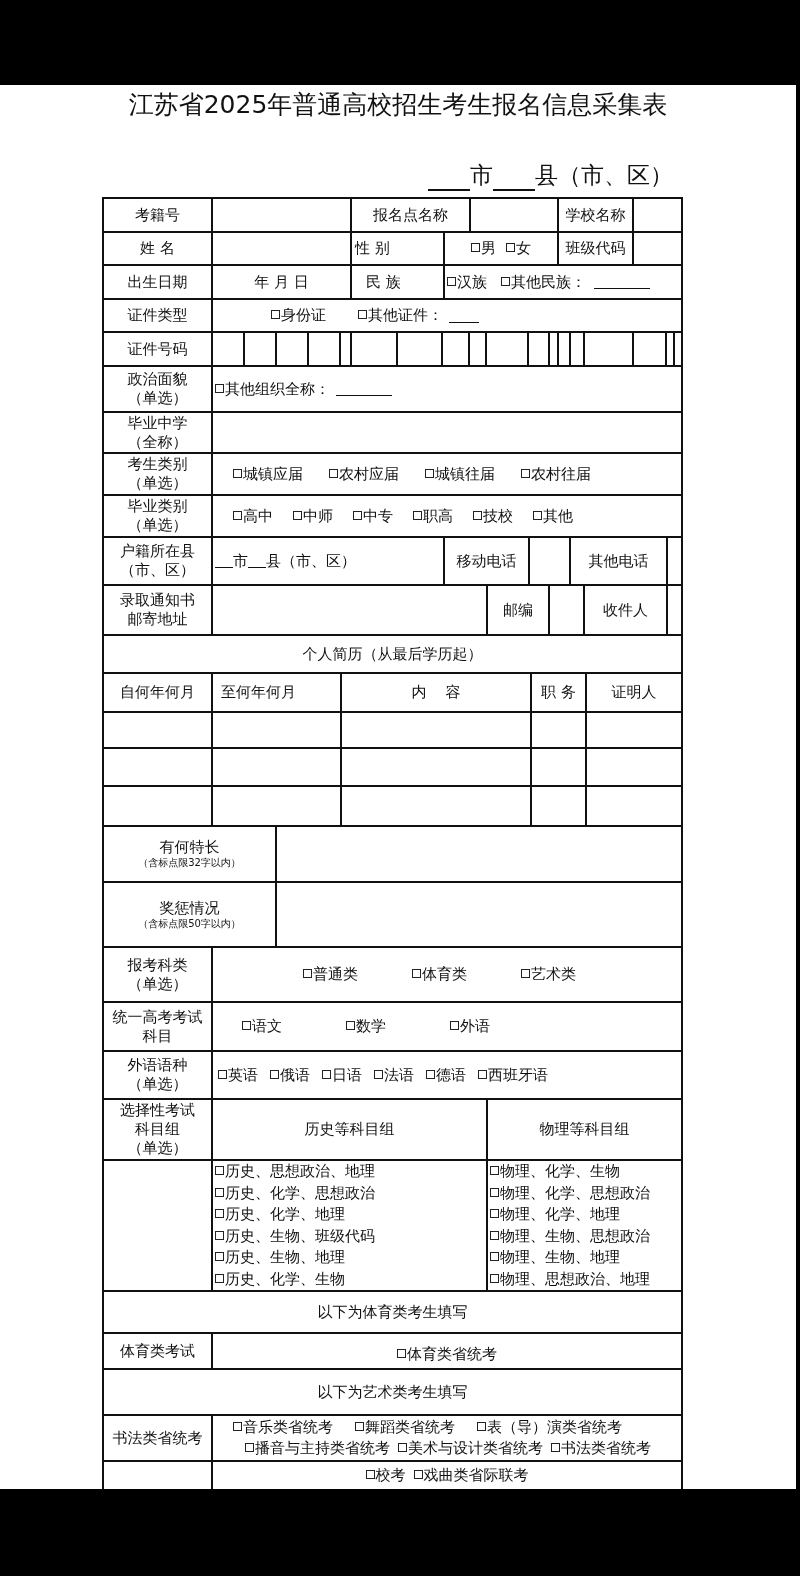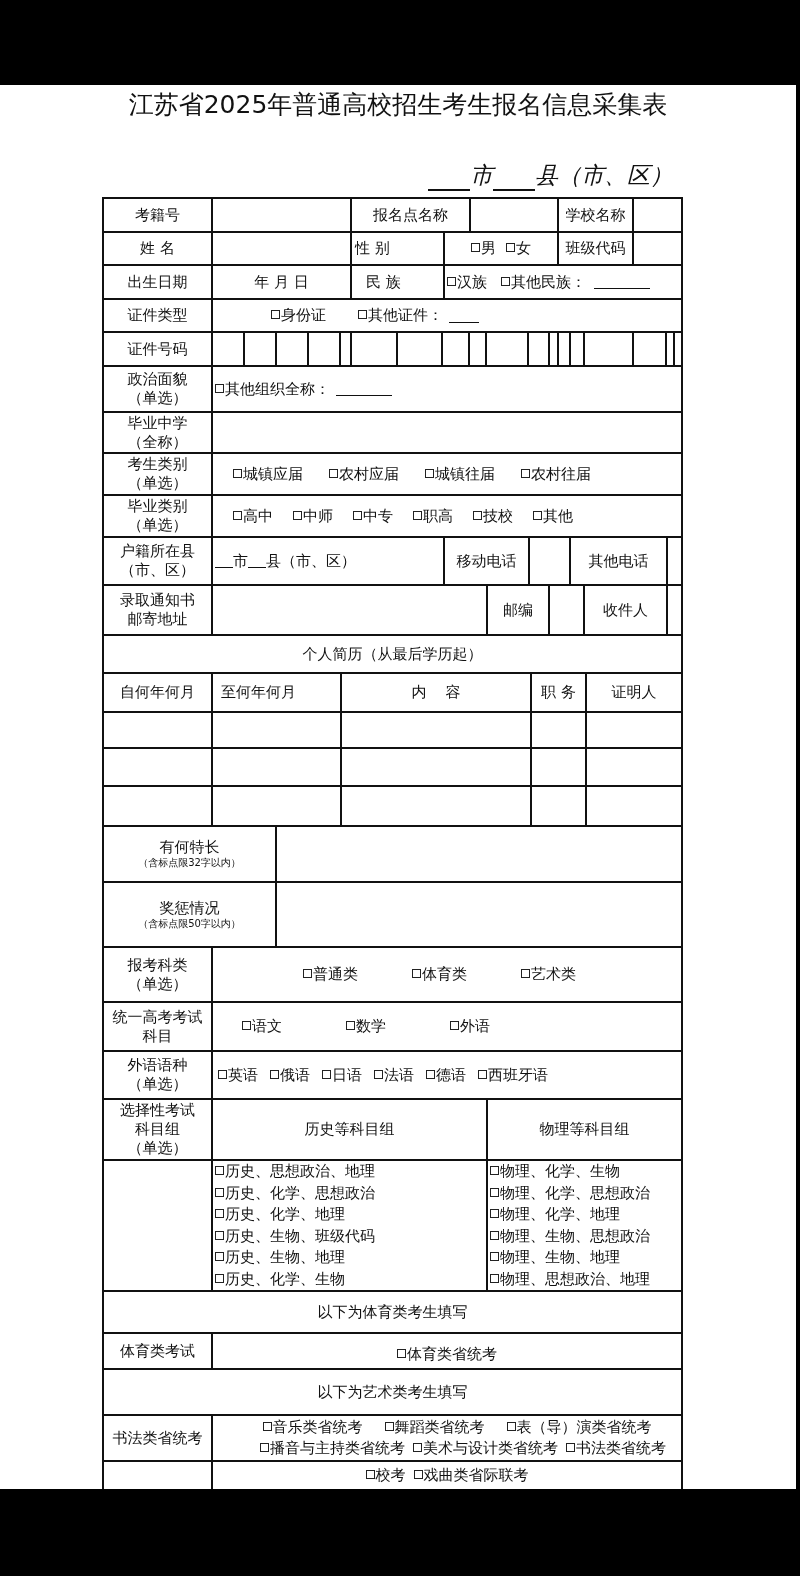--- a/index.html
+++ b/index.html
@@ -1,20 +1,20 @@
 <!DOCTYPE html>
 <html><head>
   <meta charset="utf-8">
   <style>
     * { box-sizing: border-box; margin: 0; padding: 0; }
     html, body { width: 800px; height: 1576px; background: #000; overflow: hidden; }
     body { position: relative; font-family: "DejaVu Sans", "Liberation Sans", sans-serif; color: #111; }
     .page { position: absolute; left: 0; top: 85px; width: 796px; height: 1404px; background: #fff; }
     .title { position: absolute; left: 0; top: 88px; width: 796px; text-align: center; font-size: 25px; font-family: "DejaVu Sans", sans-serif; letter-spacing: 0px; }
-    .subtitle { position: absolute; left: 428px; top: 160px; font-size: 23px; white-space: pre; font-style: italic; }
+    .subtitle { position: absolute; left: 428px; top: 160px; font-size: 23px; white-space: pre; }
     .subtitle .blank { display: inline-block; border-bottom: 2px solid #111; height: 22px; vertical-align: bottom; }
     .cell { position: absolute; border: 2px solid #111; display: flex; align-items: center; justify-content: center; text-align: center; font-size: 15px; line-height: 1.25; background: #fff; }
     .cell.left { justify-content: flex-start; padding-left: 2px; }
     .cell.col { flex-direction: column; }
     .cell.bold { font-weight: normal; }
     .small { font-size: 10px; }
     .chk { display: inline-block; width: 9px; height: 9px; border: 1px solid #222; margin-right: 1px; vertical-align: middle; position: relative; top: -1px; }
     .ul { display: inline-block; border-bottom: 1.5px solid #111; height: 14px; vertical-align: bottom; }
     .optrow { display: flex; align-items: center; white-space: nowrap; }
     .stack { display: flex; flex-direction: column; align-items: flex-start; }
@@ -363,21 +363,21 @@
   <span class="optrow">
       <span class="chk"></span>
       <span>体育类省统考</span>
     </span>
 </div>
 
 <div class="cell bold" style="left:102px;top:1368px;width:581px;height:48px">以下为艺术类考生填写</div>
 
 <div class="cell" style="left:102px;top:1414px;width:111px;height:48px">书法类省统考</div>
 <div class="cell" style="left:211px;top:1414px;width:472px;height:48px;line-height:21px">
-  <div class="stack" style="align-items:center;width:100%">
+  <div class="stack" style="align-items:flex-start;width:100%">
     <span class="optrow" style="padding-left:20px">
       <span class="chk"></span>
         <span>音乐类省统考</span>
       <span style="width:22px"></span>
       <span class="chk"></span>
         <span>舞蹈类省统考</span>
       <span style="width:22px"></span>
       <span class="chk"></span>
         <span>表（导）演类省统考</span>
     </span>

